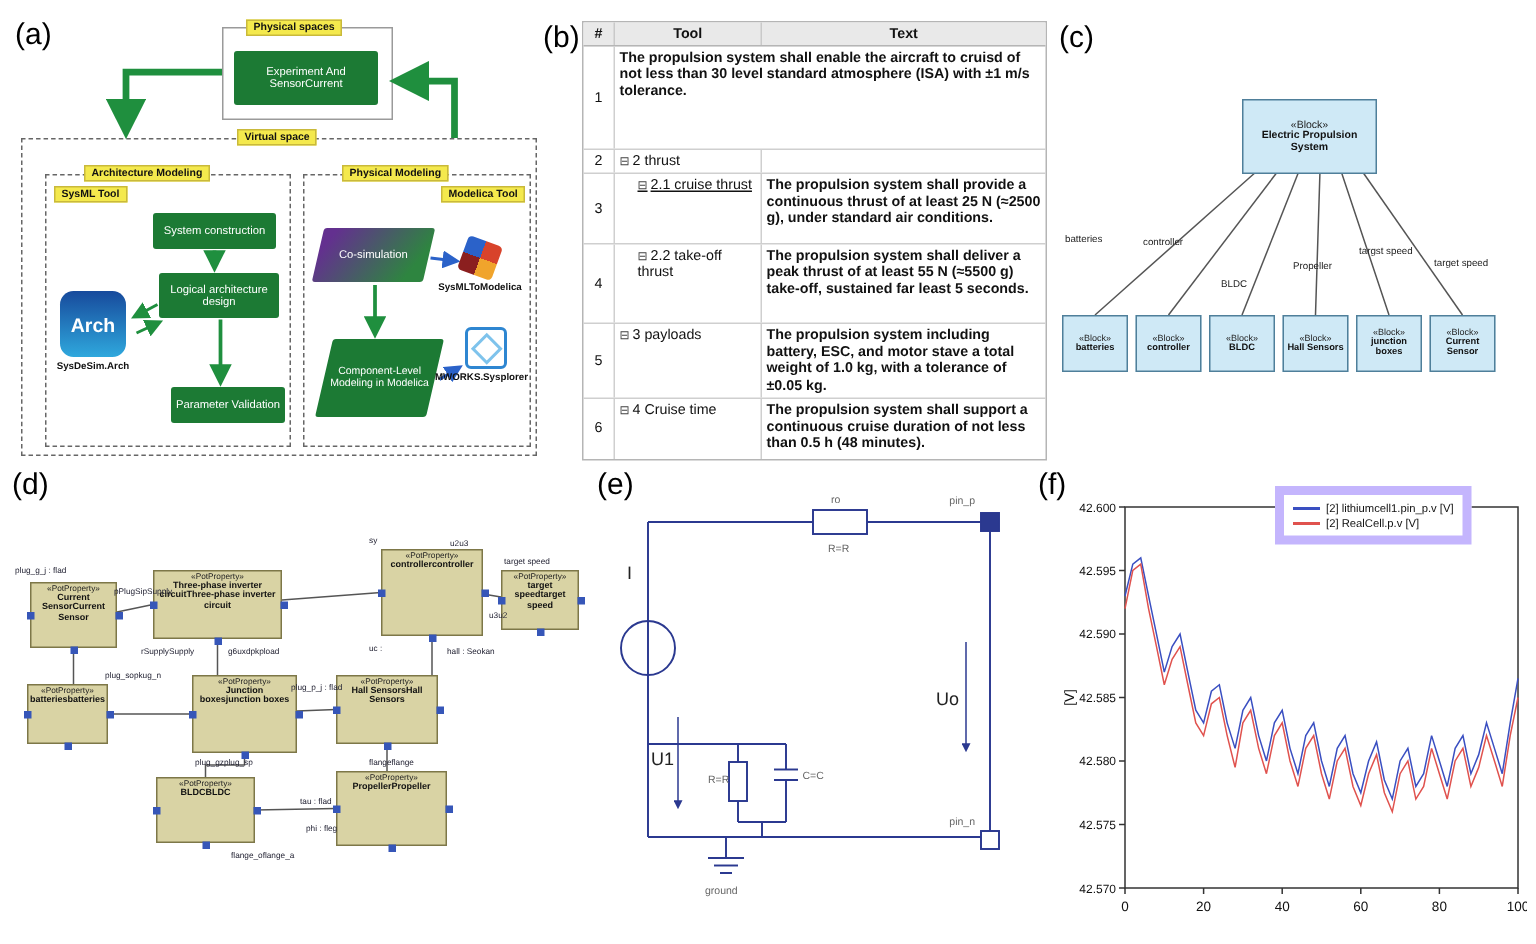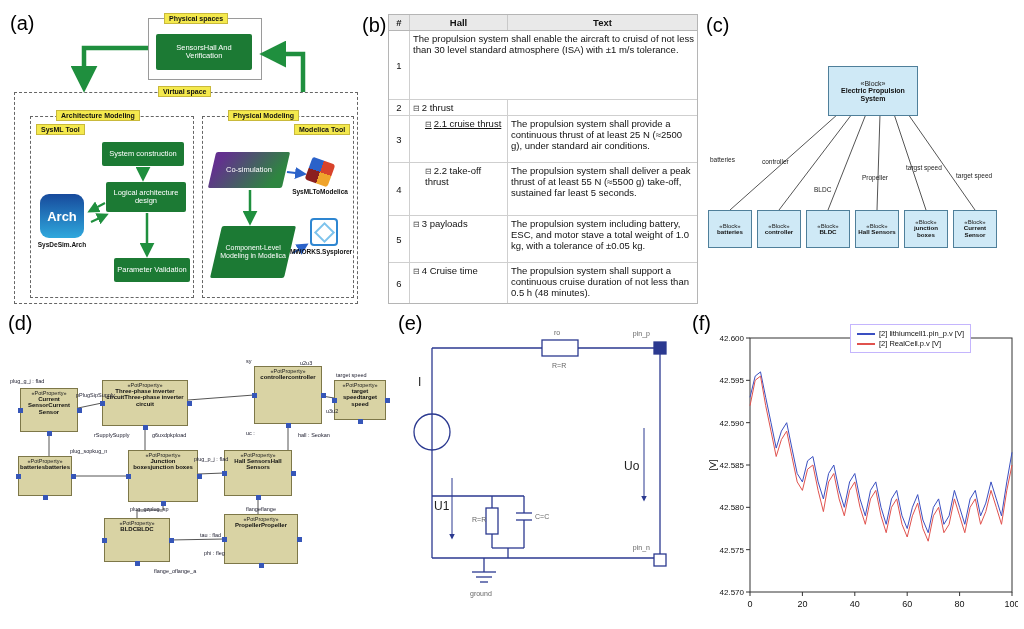--- a/index.html
+++ b/index.html
@@ -38,21 +38,21 @@
   .thead{display:flex;background:#e9e9e9;border-bottom:1px solid #b5b5b5;font-weight:bold;}
   .th{padding:2px;text-align:center;box-sizing:border-box;}
   .th.c1{width:21px;border-right:1px solid #c9c9c9;}
   .th.c2{width:98px;border-right:1px solid #c9c9c9;}
   .th.c3{flex:1;}
   .tr{display:flex;border-bottom:1px solid #cfcfcf;}
   .tr:last-child{border-bottom:none;}
   .td{padding:2px 3px;box-sizing:border-box;}
   .td.num{width:21px;border-right:1px solid #cfcfcf;display:flex;align-items:center;justify-content:center;}
   .td.name{width:98px;border-right:1px solid #cfcfcf;}
-  .td.text{flex:1;line-height:1.18;}
+  .td.text{flex:1;line-height:1.18;font-weight:bold;}
   .expander{font-size:8px;margin-right:2px;color:#444;}
   
   .panel-c{left:700px;top:6px;width:318px;height:298px;}
   .bdd-root{position:absolute;left:128px;top:60px;width:88px;height:48px;background:#cfe9f6;
        border:1px solid #4f7f9a;text-align:center;display:flex;flex-direction:column;justify-content:center;z-index:2;}
   .stereo{font-size:7px;color:#222;}
   .bname{font-size:7px;font-weight:bold;line-height:1.1;padding:0 2px;}
   .bdd-children{position:absolute;left:8px;top:204px;display:flex;gap:5px;z-index:2;}
   .block{width:44px;height:38px;background:#cfe9f6;border:1px solid #4f7f9a;text-align:center;
        display:flex;flex-direction:column;justify-content:center;box-sizing:border-box;}
@@ -66,36 +66,36 @@
   .mstereo{font-size:5.5px;color:#222;margin-top:1px;}
   .mname{font-size:6px;font-weight:bold;line-height:1.05;padding:0 1px;}
   .mpin{position:absolute;width:5px;height:5px;background:#3656b8;}
   .pinlab{position:absolute;font-size:5.5px;color:#223;white-space:nowrap;z-index:3;}
   
   .panel-e{left:392px;top:308px;width:300px;height:318px;}
   .ckt-lbl{font-size:12px;fill:#222;}
   .ckt-sm{font-size:7px;fill:#666;}
   
   .panel-f{left:692px;top:308px;width:330px;height:318px;}
-  .chart-legend{position:absolute;left:158px;top:16px;background:#fff;border:1px solid #c4b5fd;
+  .chart-legend{position:absolute;left:158px;top:16px;background:#fff;border:6px solid #c4b5fd;
        padding:3px 6px;z-index:3;}
   .lgitem{display:flex;align-items:center;gap:4px;margin:1px 0;}
   .lgswatch{display:inline-block;width:18px;height:2px;}
   .lgtext{font-size:7.5px;color:#111;white-space:nowrap;}
 </style>
 </head>
 <body>
 
 <div class="figure">
 
   <section class="panel panel-a">
     <div class="plabel" style="left:4px;top:6px">(a)</div>
     <div class="obox" style="left:142px;top:12px;width:112px;height:60px"></div>
     <div class="tag" style="left:158px;top:7px">Physical spaces</div>
-    <div class="greenbox" style="left:150px;top:28px;width:96px;height:36px">SensorsHall And Verification</div>
+    <div class="greenbox" style="left:150px;top:28px;width:96px;height:36px">Experiment And SensorCurrent</div>
     <div class="dashbox" style="left:8px;top:86px;width:342px;height:210px"></div>
     <div class="tag" style="left:152px;top:80px">Virtual space</div>
 
     <div class="dashbox" style="left:24px;top:110px;width:162px;height:180px"></div>
     <div class="tag" style="left:50px;top:104px">Architecture Modeling</div>
     <div class="tag" style="left:30px;top:118px">SysML Tool</div>
     <div class="greenbox" style="left:96px;top:136px;width:82px;height:24px">System construction</div>
     <div class="greenbox" style="left:100px;top:176px;width:80px;height:30px">Logical architecture design</div>
     <div class="greenbox" style="left:108px;top:252px;width:76px;height:24px">Parameter Validation</div>
     <div class="archicon">
@@ -138,21 +138,21 @@
       <path d="M244,184 V216" fill="none" stroke="#1f8f3e" stroke-width="2.5" marker-end="url(#ag)"></path>
       <path d="M287,247 L300,239" fill="none" stroke="#2b62c9" stroke-width="2" marker-end="url(#ab)"></path>
     </svg>
   </section>
 
   <section class="panel panel-b">
     <div class="plabel" style="left:0px;top:8px">(b)</div>
     <div class="reqtable">
       <div class="thead">
         <div class="th c1">#</div>
-        <div class="th c2">Hall</div>
+        <div class="th c2">Tool</div>
         <div class="th c3">Text</div>
       </div>
       <div>
           <div class="tr" style="min-height: 68px;">
             <div class="td num">1</div>
             <div class="td text">The propulsion system shall enable the aircraft to cruisd of not less than 30 level standard atmosphere (ISA) with ±1 m/s tolerance.</div>
           </div>
           <div class="tr" style="min-height: 14px;">
             <div class="td num">2</div>
             <div class="td name"><span class="expander">⊟</span><span class="nm">2 thrust</span></div>

